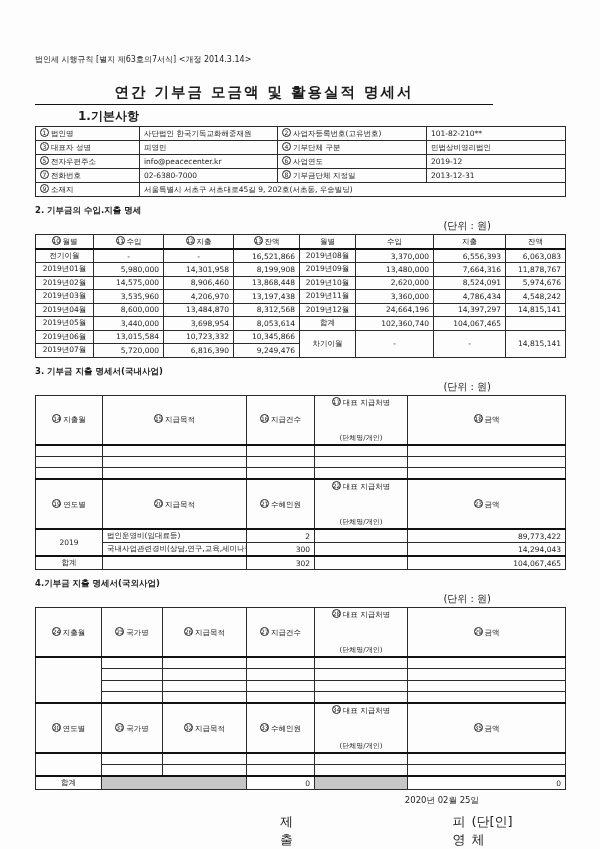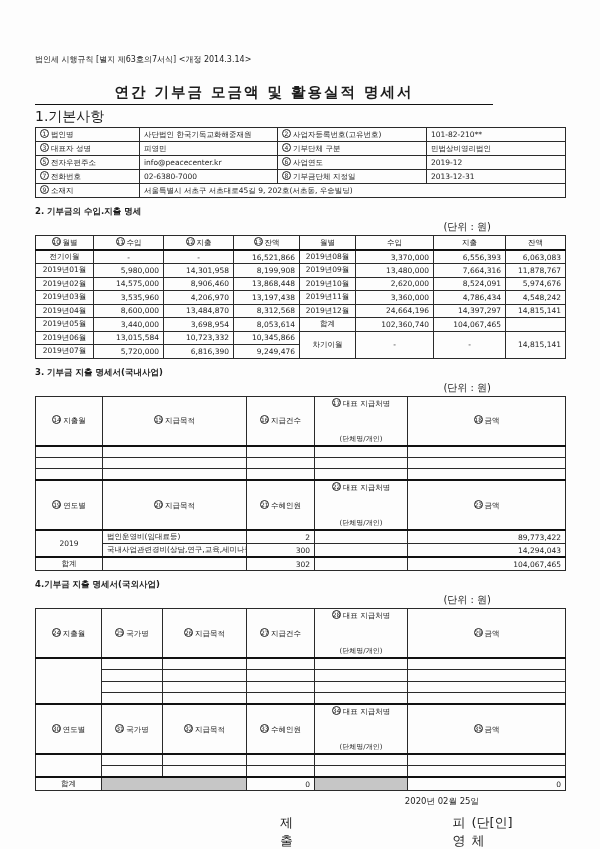--- a/index.html
+++ b/index.html
@@ -6,21 +6,21 @@
   html,body { margin:0; padding:0; }
   body {
     width:600px; height:849px; background:#fdfdfd; overflow:hidden;
     font-family:"DejaVu Sans","Liberation Sans",sans-serif; color:#1c1c1c;
   }
   .page { padding:54px 35px 0 35px; width:528px; }
   .reg { font-size:8px; letter-spacing:0; }
   .title { text-align:center; font-size:14.5px; font-weight:bold; letter-spacing:2px; margin-top:18px; }
   .side { text-align:right; font-size:8px; margin-top:12px; padding-right:2px; }
   .divider { border-top:1.5px solid #111; margin-top:2px; }
-  .sec-h { font-size:14px; font-weight:normal; margin-top:3px; }
+  .sec-h { font-size:12px; font-weight:bold; margin-top:3px;margin-left:43px; }
   .sec-h2 { font-size:8.5px; font-weight:bold; margin-top:8px; }
   .unit { text-align:right; font-size:10px; margin:2px 2px 1px 0; }
   table { width:100%; border-collapse:collapse; table-layout:fixed; font-size:7.5px; }
   .t { border:1.6px solid #111; margin-top:1px; }
   td,th { border:1px solid #2a2a2a; padding:1px 4px; height:13.5px; font-weight:normal;
           overflow:hidden; white-space:nowrap; vertical-align:middle; }
   th { text-align:center; }
   .c { text-align:center; }
   .r { text-align:right; }
   .l { text-align:left; }

